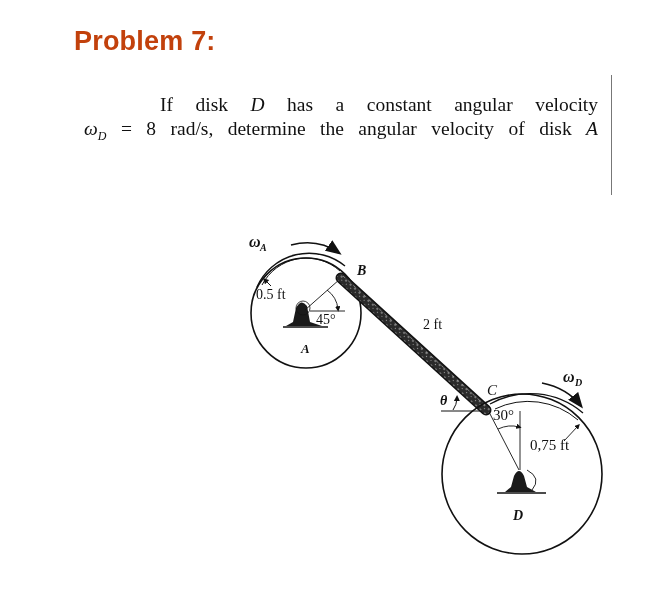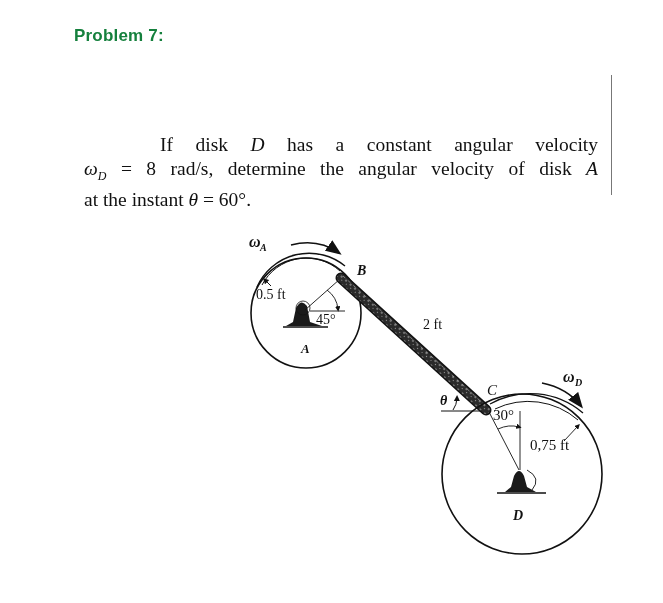--- a/index.html
+++ b/index.html
@@ -1,45 +1,44 @@
 <!DOCTYPE html>
 <html><head>
   <meta charset="utf-8">
   <style>
     html, body { margin: 0; padding: 0; background: #ffffff; }
     body { width: 663px; height: 603px; position: relative; overflow: hidden; }
     .title {
       position: absolute; left: 74px; top: 26px;
       font-family: "Liberation Sans", "DejaVu Sans", sans-serif;
-      font-weight: bold; font-size: 17px; color: #15803d;
+      font-weight: bold; font-size: 27px; color: #c2410c;
       letter-spacing: 0.2px;
     }
     .statement {
       position: absolute; left: 84px; top: 93px; width: 514px;
       font-family: "Liberation Serif", "DejaVu Serif", serif;
       font-size: 19.5px; line-height: 24px; color: #111;
       text-align: justify;
     }
     .statement .line { display: block; white-space: nowrap; }
-    .statement .l1 { padding-left: 76px; text-align: justify; text-align-last: justify; margin-top: 40px; }
+    .statement .l1 { padding-left: 76px; text-align: justify; text-align-last: justify; }
     .statement .l2 { text-align: justify; text-align-last: justify; }
     .statement i { font-style: italic; }
     .margin-line { position: absolute; left: 611px; top: 75px; width: 1px; height: 120px; background: #777; }
     svg.diagram { position: absolute; left: 0; top: 0; }
     .lbl { font-family: "Liberation Serif", "DejaVu Serif", serif; fill: #111; }
   </style>
 </head>
 <body>
 
 <div class="title">Problem 7:</div>
 
 <div class="statement">
   <span class="line l1"><span>If disk </span><i>D</i><span> has a constant angular velocity</span></span>
   <span class="line l2"><i>ω</i><sub style="font-size:12px"><i>D</i></sub><span> = 8 rad/s, determine the angular velocity of disk </span><i>A</i></span>
-  <span class="line l3"><span>at the instant </span><i>θ</i><span> = 60°.</span></span>
 </div>
 
 <div class="margin-line"></div>
 
 <svg class="diagram" width="663" height="603" viewBox="0 0 663 603">
   <defs>
     <marker id="arrowhead" markerWidth="10" markerHeight="8" refX="8" refY="4" orient="auto">
       <path d="M0,0 L10,4 L0,8 Z" fill="#111"></path>
     </marker>
     <marker id="tick" markerWidth="6" markerHeight="6" refX="3" refY="3" orient="auto">

